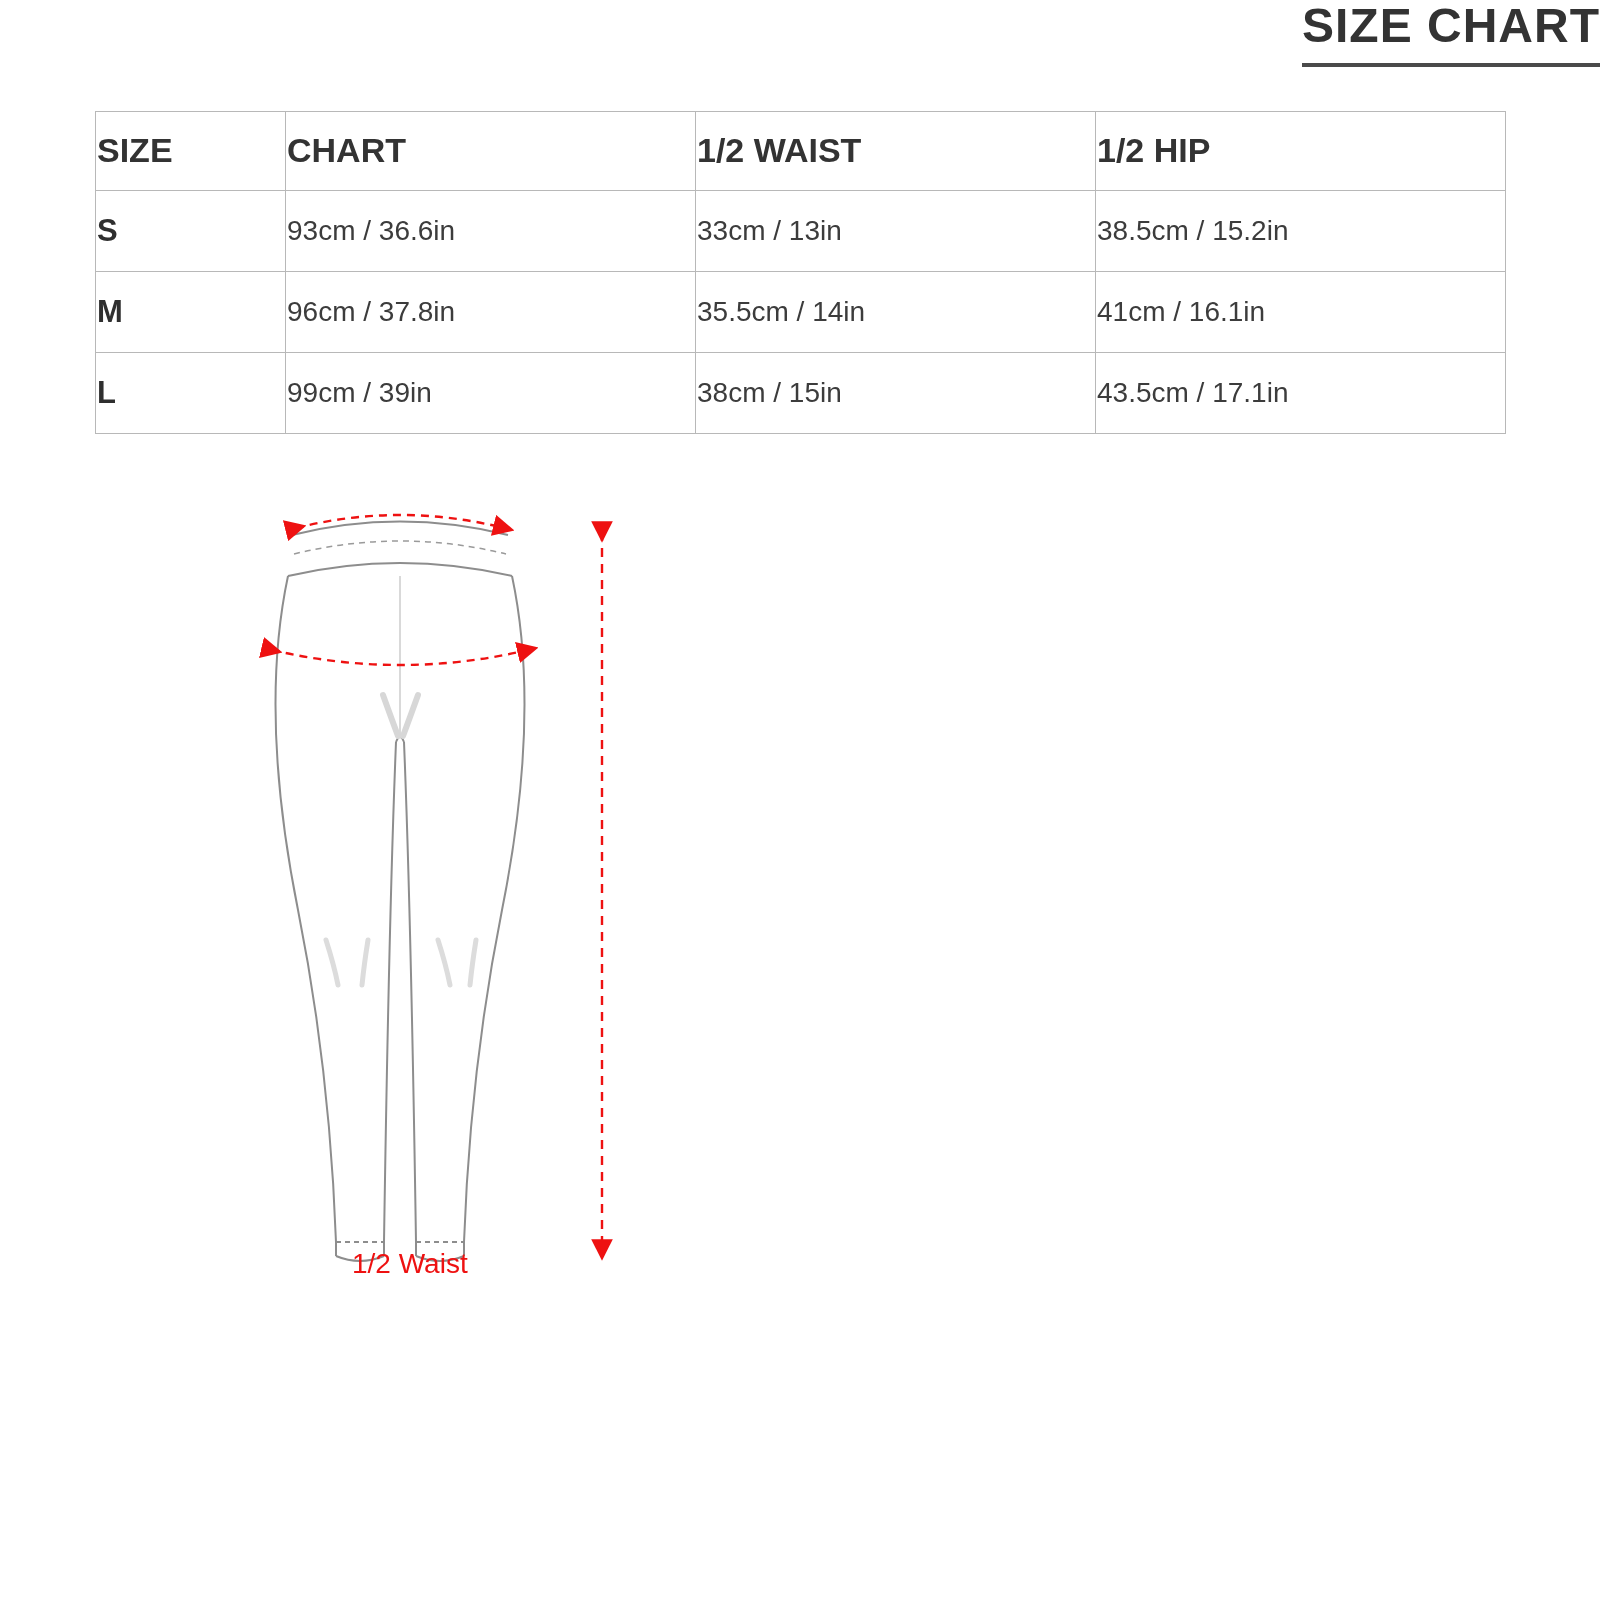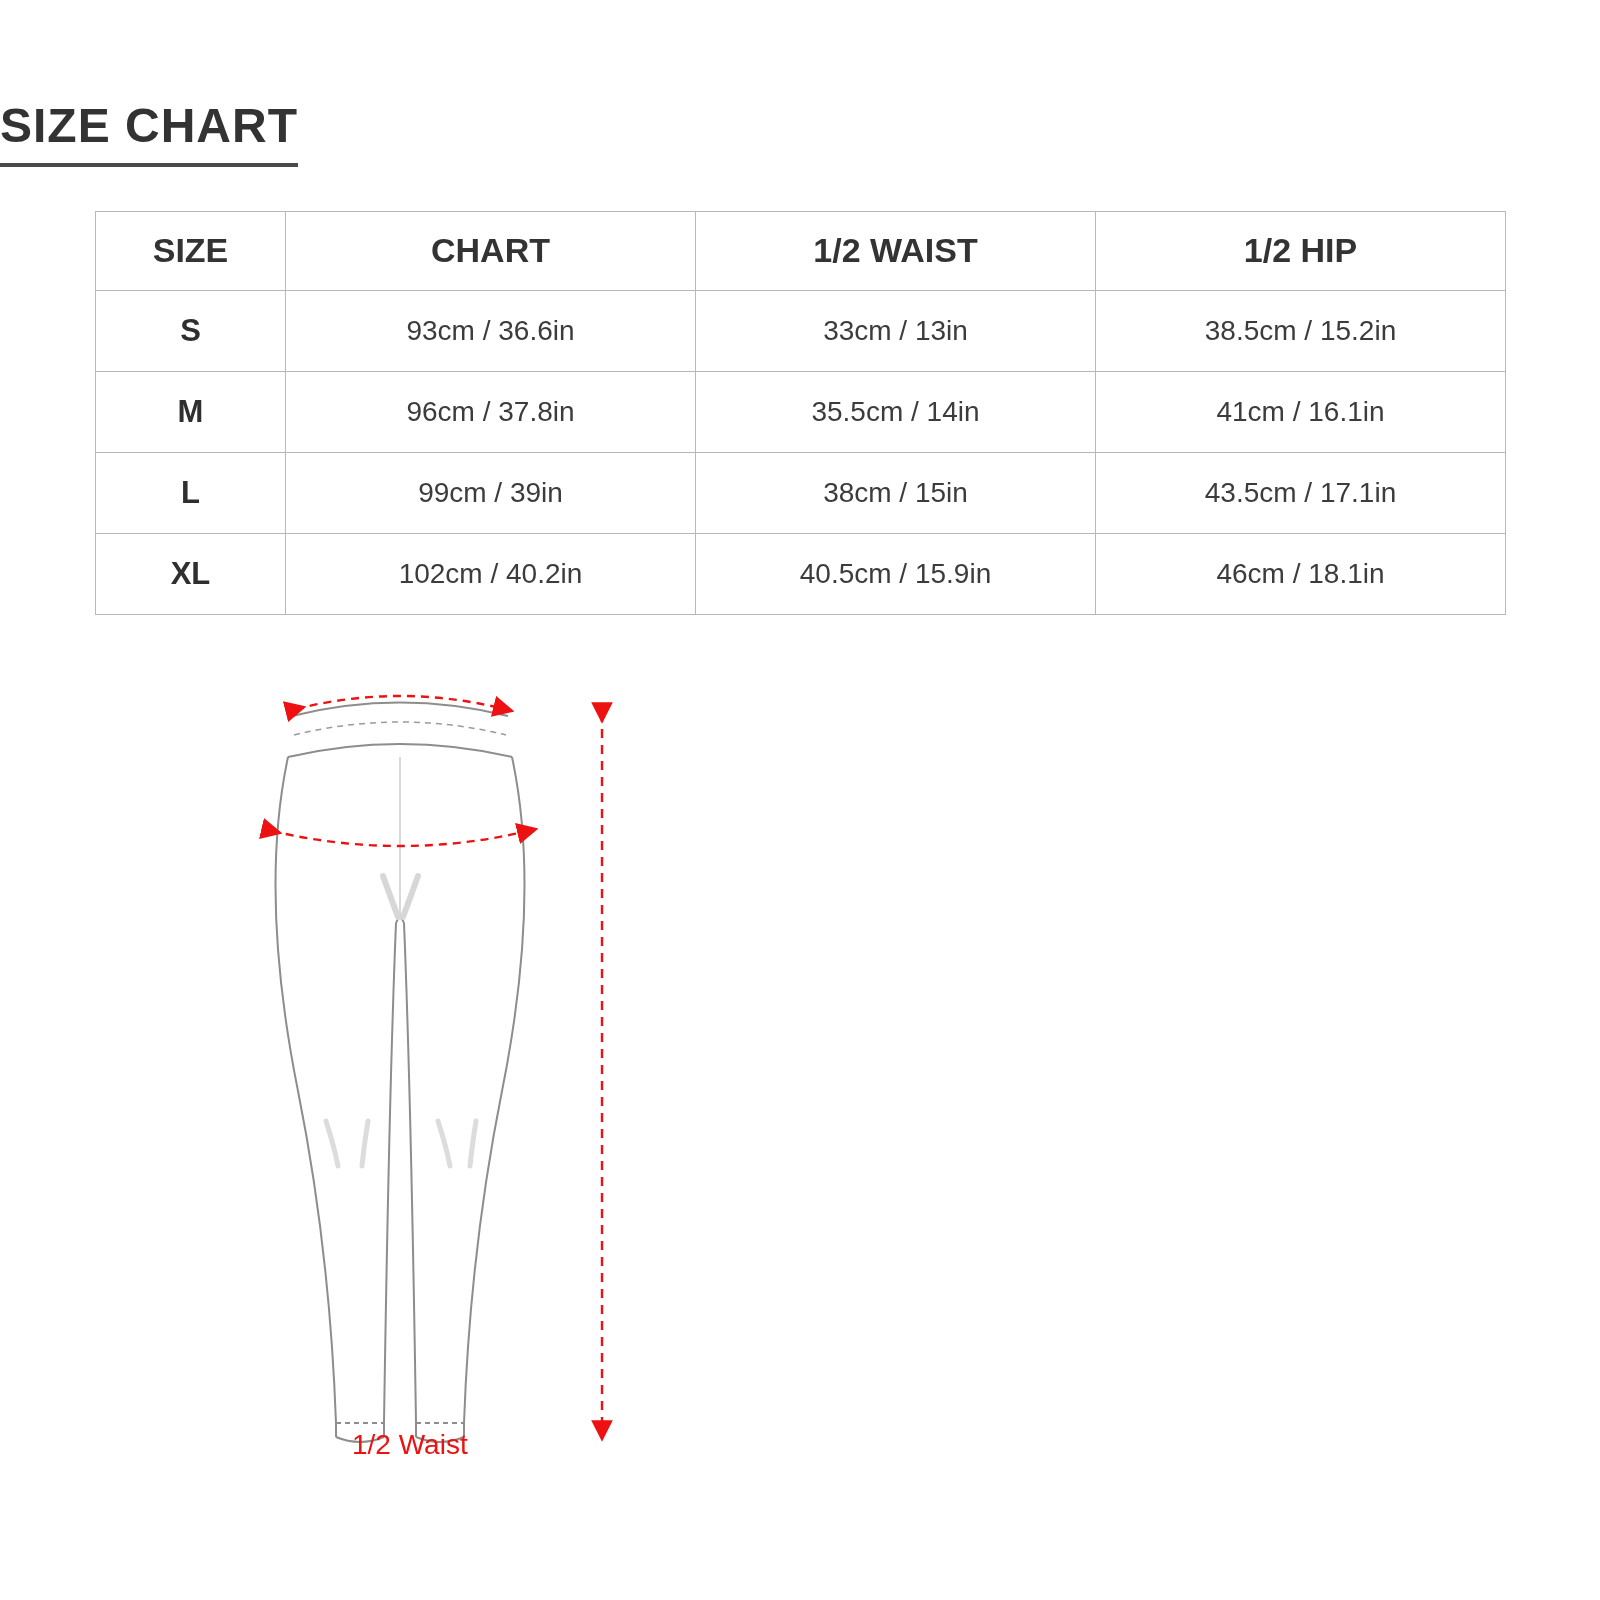--- a/index.html
+++ b/index.html
@@ -12,22 +12,21 @@
     height: 1600px;
     font-family: "Liberation Sans", sans-serif;
     color: #3a3a3a;
     position: relative;
     overflow: hidden;
   }
 
   
   .title-wrap {
     width: 100%;
-    text-align: left;
-    padding-top: 100px;
+    text-align: right;
   }
   .title {
     display: inline-block;
     font-size: 48px;
     font-weight: bold;
     letter-spacing: 1px;
     color: #333333;
     border-bottom: 4px solid #4a4a4a;
     padding-bottom: 10px;
     line-height: 1.1;
@@ -39,21 +38,21 @@
     width: 1410px;
   }
   table.size-chart {
     width: 100%;
     border-collapse: collapse;
     table-layout: fixed;
   }
   table.size-chart th,
   table.size-chart td {
     border: 1px solid #b8b8b8;
-    text-align: center;
+    text-align: left;
     color: #3c3c3c;
     font-weight: normal;
   }
   table.size-chart thead th {
     height: 76px;
     font-size: 34px;
     font-weight: bold;
     color: #333333;
   }
   table.size-chart tbody td {
@@ -131,26 +130,20 @@
         <td>96cm / 37.8in</td>
         <td>35.5cm / 14in</td>
         <td>41cm / 16.1in</td>
       </tr>
       <tr>
         <td class="size-col">L</td>
         <td>99cm / 39in</td>
         <td>38cm / 15in</td>
         <td>43.5cm / 17.1in</td>
       </tr>
-      <tr>
-        <td class="size-col">XL</td>
-        <td>102cm / 40.2in</td>
-        <td>40.5cm / 15.9in</td>
-        <td>46cm / 18.1in</td>
-      </tr>
     </tbody>
   </table>
 </div>
 
 <div class="lower">
 
   <div class="figure">
     <svg width="470" height="840" viewBox="0 0 470 840" xmlns="http://www.w3.org/2000/svg">
       <defs>
         <marker id="arrRed" markerWidth="9" markerHeight="9" refX="4.5" refY="4.5" orient="auto">

